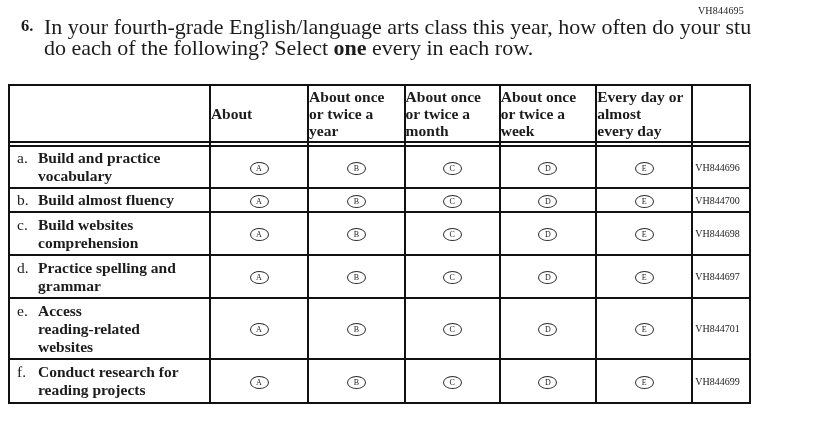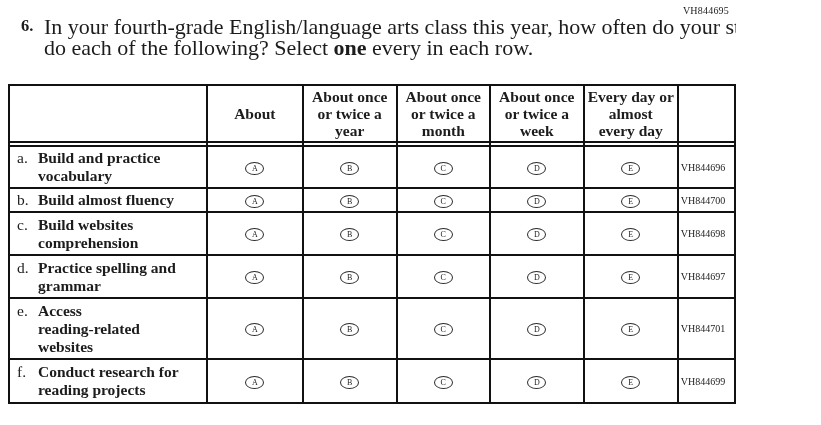--- a/index.html
+++ b/index.html
@@ -1,37 +1,37 @@
 <!DOCTYPE html>
 <html><head>
 <meta charset="utf-8">
 <style>
   html,body { margin:0; padding:0; background:#ffffff; }
   .page {
     position:relative; width:736px; height:425px; background:#ffffff;
-    font-family:"Liberation Serif", serif; color:#1c1c1c; overflow:hidden;
+    font-family:"Liberation Serif", serif; color:#1c1c1c; overflow:hidden;padding-left:15px;
   }
   .code-top {
     position:absolute; top:5px; right:7px;
     font-size:10px; letter-spacing:0.2px; color:#222;
   }
   .question { position:absolute; top:16px; left:21px; display:flex; }
   .qnum { font-weight:bold; font-size:16.5px; width:23px; flex:none; }
   .qtext { font-size:22px; line-height:21px; width:762px; }
   .qtext .pre { white-space:pre-line; }
   .qtext .boldword { font-weight:bold; }
 
   table.freq {
     position:absolute; left:8px; top:84px;
     border-collapse:collapse; table-layout:fixed;
   }
   table.freq td, table.freq th { border:2px solid #111; background:#fff; }
   th.colhead {
     font-size:15.5px; font-weight:bold; line-height:17px;
-    text-align:center; vertical-align:middle; white-space:pre-line; padding:2px 0;
+    text-align:left; vertical-align:middle; white-space:pre-line; padding:2px 0;
   }
   tr.spacer td { height:2px; padding:0; border-top:2px solid #111; border-bottom:2px solid #111; }
   td.label { padding:2px 4px 2px 7px; vertical-align:middle; font-size:15.5px; line-height:18px; }
   .lbl { display:flex; }
   .marker { width:21px; flex:none; }
   .ltxt { white-space:pre-line;font-weight:bold; }
   td.opt { text-align:center; vertical-align:middle; padding:0; }
   .bubble {
     display:inline-block; width:17px; height:11px;
     border:1px solid #2a2a2a; border-radius:50%;

